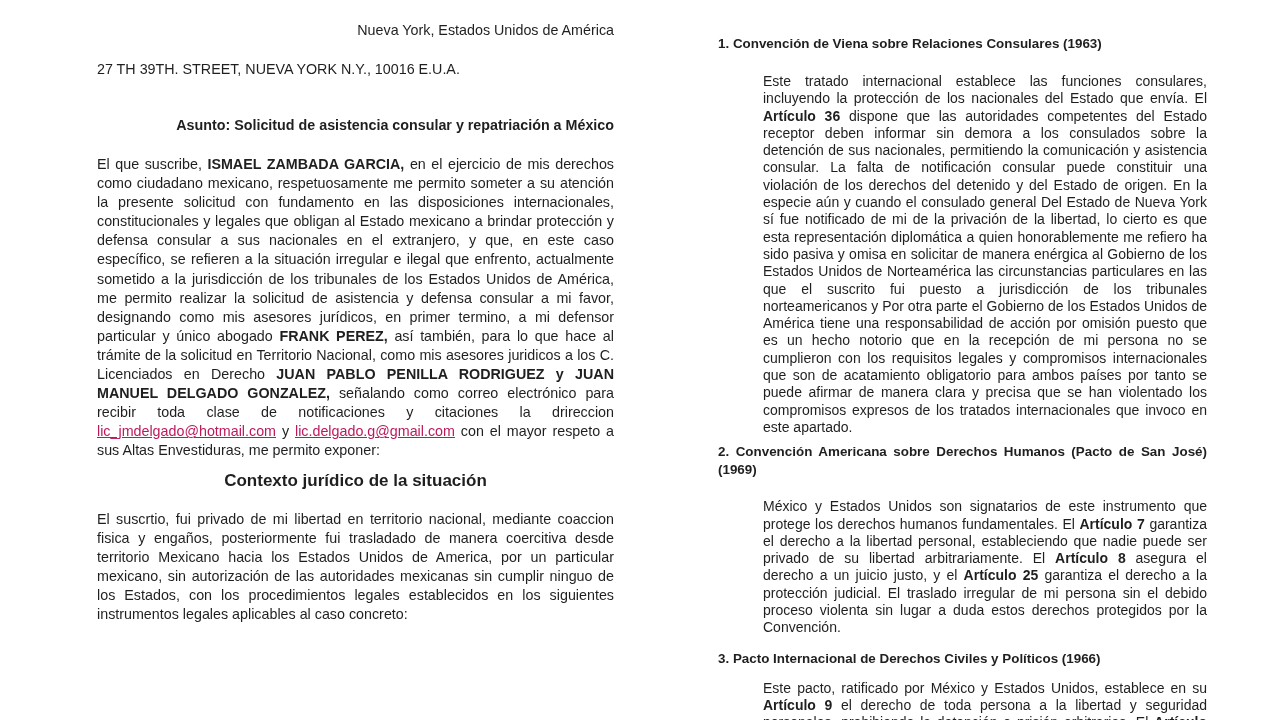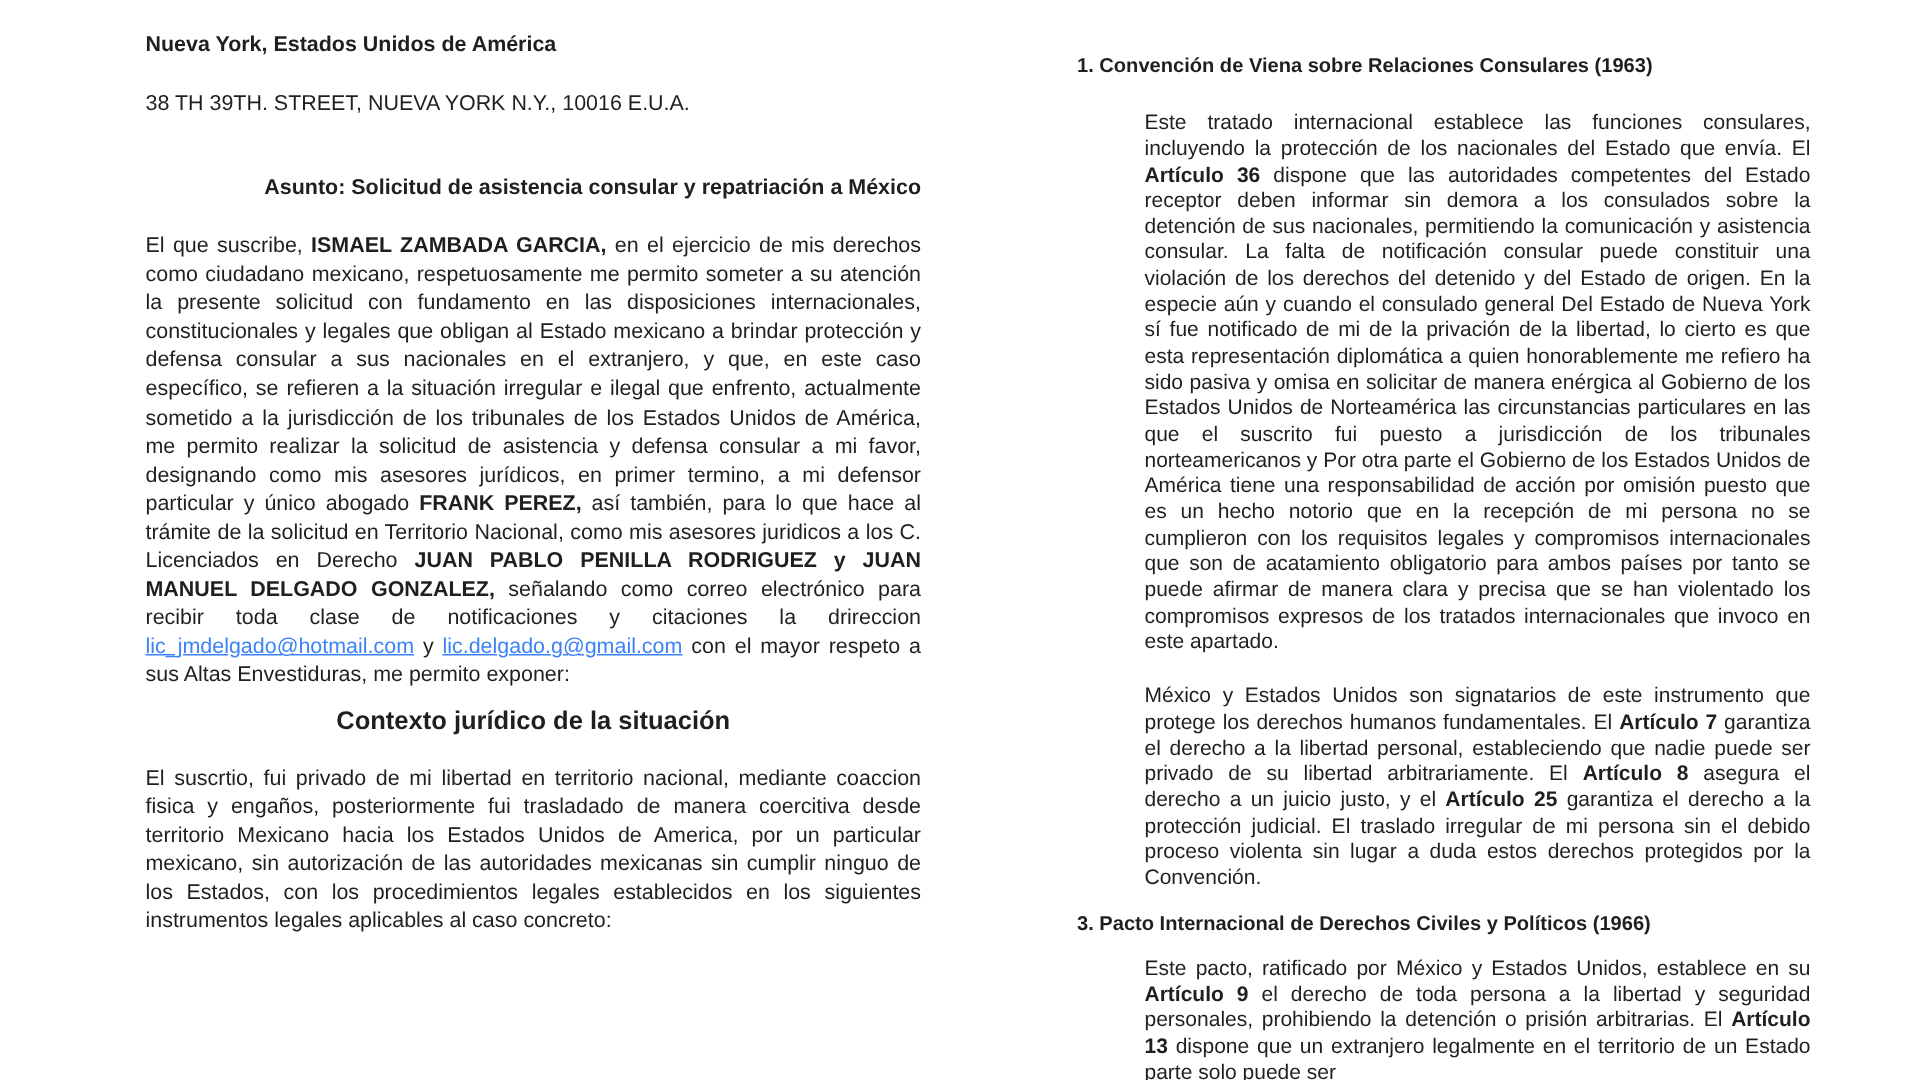--- a/index.html
+++ b/index.html
@@ -5,27 +5,27 @@
   html, body { margin: 0; padding: 0; }
   body {
     width: 1280px; height: 720px;
     background: #ffffff;
     color: #1f1f1f;
     font-family: "Liberation Sans", "DejaVu Sans", sans-serif;
     overflow: hidden;
     position: relative;
   }
   .b { font-weight: bold; }
-  .link { color: #3b82f6; text-decoration: underline; cursor: pointer; }
+  .link { color: #be185d; text-decoration: underline; cursor: pointer; }
 
   
   .page-left { position: absolute; left: 97px; top: 21px; width: 517px; }
   .page-left p, .page-left h2 { margin: 0; }
   .pl-line { font-size: 14.3px; line-height: 19px; }
-  .pl-city { font-weight: bold; }
+  .pl-city { font-weight: normal; text-align: right; }
   .pl-consul { font-weight: bold; margin-top: 20px !important; }
   .pl-address { margin-top: 20px !important; }
   .pl-subject { font-weight: bold; margin-top: 37px !important; text-align: right; }
   .pl-salutation { font-weight: bold; margin-top: 36px !important; }
   .pl-para { font-size: 14.3px; line-height: 19.1px; text-align: justify; margin-top: 20px !important; }
   .pl-heading { font-size: 17px; line-height: 22px; font-weight: bold; text-align: center; margin-top: 9px !important; }
   .pl-para2 { margin-top: 18px !important; }
 
   
   .page-right { position: absolute; left: 718px; top: 35px; width: 489px; }
@@ -38,28 +38,29 @@
   .pr-h-3 { margin-top: 13px !important; }
   .pr-para-3 { margin-top: 12px !important; }
 </style>
 </head>
 <body>
 
 <div>
 
   <div class="page-left">
     <p class="pl-line pl-city">Nueva York, Estados Unidos de América</p>
-    <p class="pl-line pl-address">38 TH 39TH. STREET, NUEVA YORK N.Y., 10016 E.U.A.</p>
+    <p class="pl-line pl-address">27 TH 39TH. STREET, NUEVA YORK N.Y., 10016 E.U.A.</p>
     <p class="pl-line pl-subject">Asunto: Solicitud de asistencia consular y repatriación a México</p>
     <p class="pl-para"><span>El que suscribe, </span><span class="b">ISMAEL ZAMBADA GARCIA,</span><span> en el ejercicio de mis derechos como ciudadano mexicano, respetuosamente me permito someter a su atención la presente solicitud con fundamento en las disposiciones internacionales, constitucionales y legales que obligan al Estado mexicano a brindar protección y defensa consular a sus nacionales en el extranjero, y que, en este caso específico, se refieren a la situación irregular e ilegal que enfrento, actualmente sometido a la jurisdicción de los tribunales de los Estados Unidos de América, me permito realizar la solicitud de asistencia y defensa consular a mi favor, designando como mis asesores jurídicos, en primer termino, a mi defensor particular y único abogado </span><span class="b">FRANK PEREZ,</span><span> así también, para lo que hace al trámite de la solicitud en Territorio Nacional, como mis asesores juridicos a los C. Licenciados en Derecho </span><span class="b">JUAN PABLO PENILLA RODRIGUEZ y JUAN MANUEL DELGADO GONZALEZ,</span><span> señalando como correo electrónico para recibir toda clase de notificaciones y citaciones la drireccion </span><a class="link">lic_jmdelgado@hotmail.com</a><span> y </span><a class="link">lic.delgado.g@gmail.com</a><span> con el mayor respeto a sus Altas Envestiduras, me permito exponer:</span></p>
     <h2 class="pl-heading">Contexto jurídico de la situación</h2>
     <p class="pl-para pl-para2"><span>El suscrtio, fui privado de mi libertad en territorio nacional, mediante coaccion fisica y engaños, posteriormente fui trasladado de manera coercitiva desde territorio Mexicano hacia los Estados Unidos de America, por un particular mexicano, sin autorización de las autoridades mexicanas sin cumplir ninguo de los Estados, con los procedimientos legales establecidos en los siguientes instrumentos legales aplicables al caso concreto:</span></p>
   </div>
 
   <div class="page-right">
     <h3 class="pr-h">1. Convención de Viena sobre Relaciones Consulares (1963)</h3>
     <p class="pr-para pr-para-1"><span>Este tratado internacional establece las funciones consulares, incluyendo la protección de los nacionales del Estado que envía. El </span><span class="b">Artículo 36</span><span> dispone que las autoridades competentes del Estado receptor deben informar sin demora a los consulados sobre la detención de sus nacionales, permitiendo la comunicación y asistencia consular. La falta de notificación consular puede constituir una violación de los derechos del detenido y del Estado de origen. En la especie aún y cuando el consulado general Del Estado de Nueva York sí fue notificado de mi de la privación de la libertad, lo cierto es que esta representación diplomática a quien honorablemente me refiero ha sido pasiva y omisa en solicitar de manera enérgica al Gobierno de los Estados Unidos de Norteamérica las circunstancias particulares en las que el suscrito fui puesto a jurisdicción de los tribunales norteamericanos y Por otra parte el Gobierno de los Estados Unidos de América tiene una responsabilidad de acción por omisión puesto que es un hecho notorio que en la recepción de mi persona no se cumplieron con los requisitos legales y compromisos internacionales que son de acatamiento obligatorio para ambos países por tanto se puede afirmar de manera clara y precisa que se han violentado los compromisos expresos de los tratados internacionales que invoco en este apartado.</span></p>
+    <h3 class="pr-h pr-h-2">2. Convención Americana sobre Derechos Humanos (Pacto de San José) (1969)</h3>
     <p class="pr-para pr-para-2"><span>México y Estados Unidos son signatarios de este instrumento que protege los derechos humanos fundamentales. El </span><span class="b">Artículo 7</span><span> garantiza el derecho a la libertad personal, estableciendo que nadie puede ser privado de su libertad arbitrariamente. El </span><span class="b">Artículo 8</span><span> asegura el derecho a un juicio justo, y el </span><span class="b">Artículo 25</span><span> garantiza el derecho a la protección judicial. El traslado irregular de mi persona sin el debido proceso violenta sin lugar a duda estos derechos protegidos por la Convención.</span></p>
     <h3 class="pr-h pr-h-3">3. Pacto Internacional de Derechos Civiles y Políticos (1966)</h3>
     <p class="pr-para pr-para-3"><span>Este pacto, ratificado por México y Estados Unidos, establece en su </span><span class="b">Artículo 9</span><span> el derecho de toda persona a la libertad y seguridad personales, prohibiendo la detención o prisión arbitrarias. El </span><span class="b">Artículo 13</span><span> dispone que un extranjero legalmente en el territorio de un Estado parte solo puede ser</span></p>
   </div>
 
 </div>
 
 </body></html>

